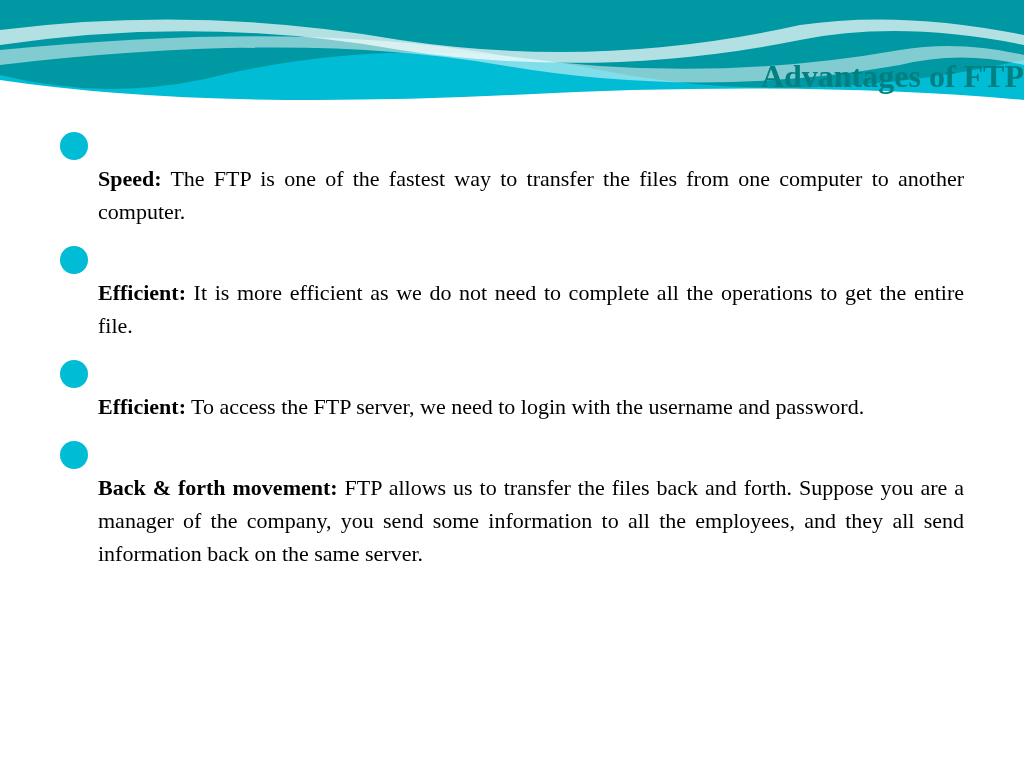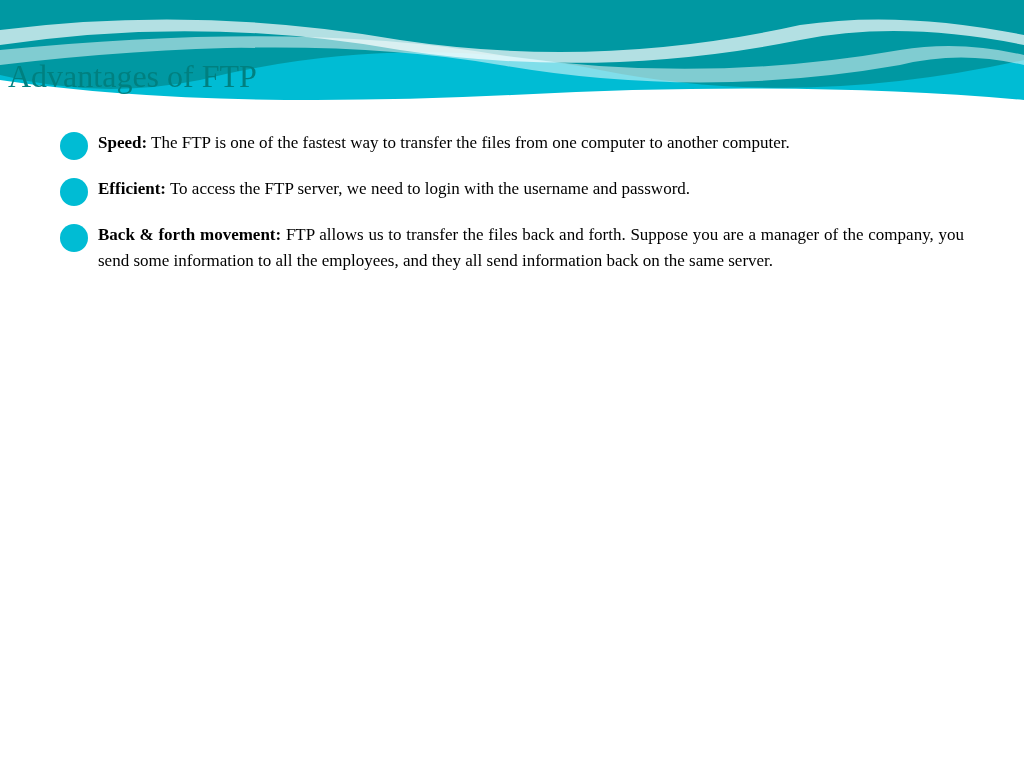--- a/index.html
+++ b/index.html
@@ -31,23 +31,23 @@
       width: 100%;
       height: 100%;
     }
 
     
     .page-title {
       position: absolute;
       top: 58px;
       left: 8px;
       right: 0;
-      text-align: left;
+      text-align: right;
       font-size: 32px;
-      font-weight: normal;
+      font-weight: bold;
       color: #008080;
       font-family: 'Times New Roman', Times, serif;
       z-index: 10;
     }
 
     
     .content {
       position: absolute;
       top: 130px;
       left: 60px;
@@ -65,24 +65,25 @@
       width: 28px;
       height: 28px;
       min-width: 28px;
       background: #00bcd4;
       border-radius: 50%;
       margin-right: 10px;
       margin-top: 2px;
     }
 
     .bullet-text {
-      font-size: 17px;
+      font-size: 22px;
       color: #000000;
       text-align: justify;
       line-height: 1.5;
+      margin-top: 32px;
     }
 
     .bullet-text strong {
       font-weight: bold;
     }
   </style>
 </head>
 <body>
 
 <div class="top-wave">
@@ -103,20 +104,26 @@
 
 <div class="content">
 
   <div class="bullet-item">
     <div class="bullet-dot"></div>
     <div class="bullet-text">
       <strong>Speed:</strong><span> The  FTP  is  one  of  the  fastest  way  to  transfer  the  files  from  one  computer  to  another  computer.</span>
     </div>
   </div>
 
+  <div class="bullet-item">
+    <div class="bullet-dot"></div>
+    <div class="bullet-text">
+      <strong>Efficient:</strong><span> It  is  more  efficient  as  we  do  not  need  to   complete  all  the  operations  to  get  the  entire  file.</span>
+    </div>
+  </div>
 
   <div class="bullet-item">
     <div class="bullet-dot"></div>
     <div class="bullet-text">
       <strong>Efficient:</strong><span> To  access  the  FTP  server,  we  need  to  login       with the username and password.</span>
     </div>
   </div>
 
   <div class="bullet-item">
     <div class="bullet-dot"></div>

